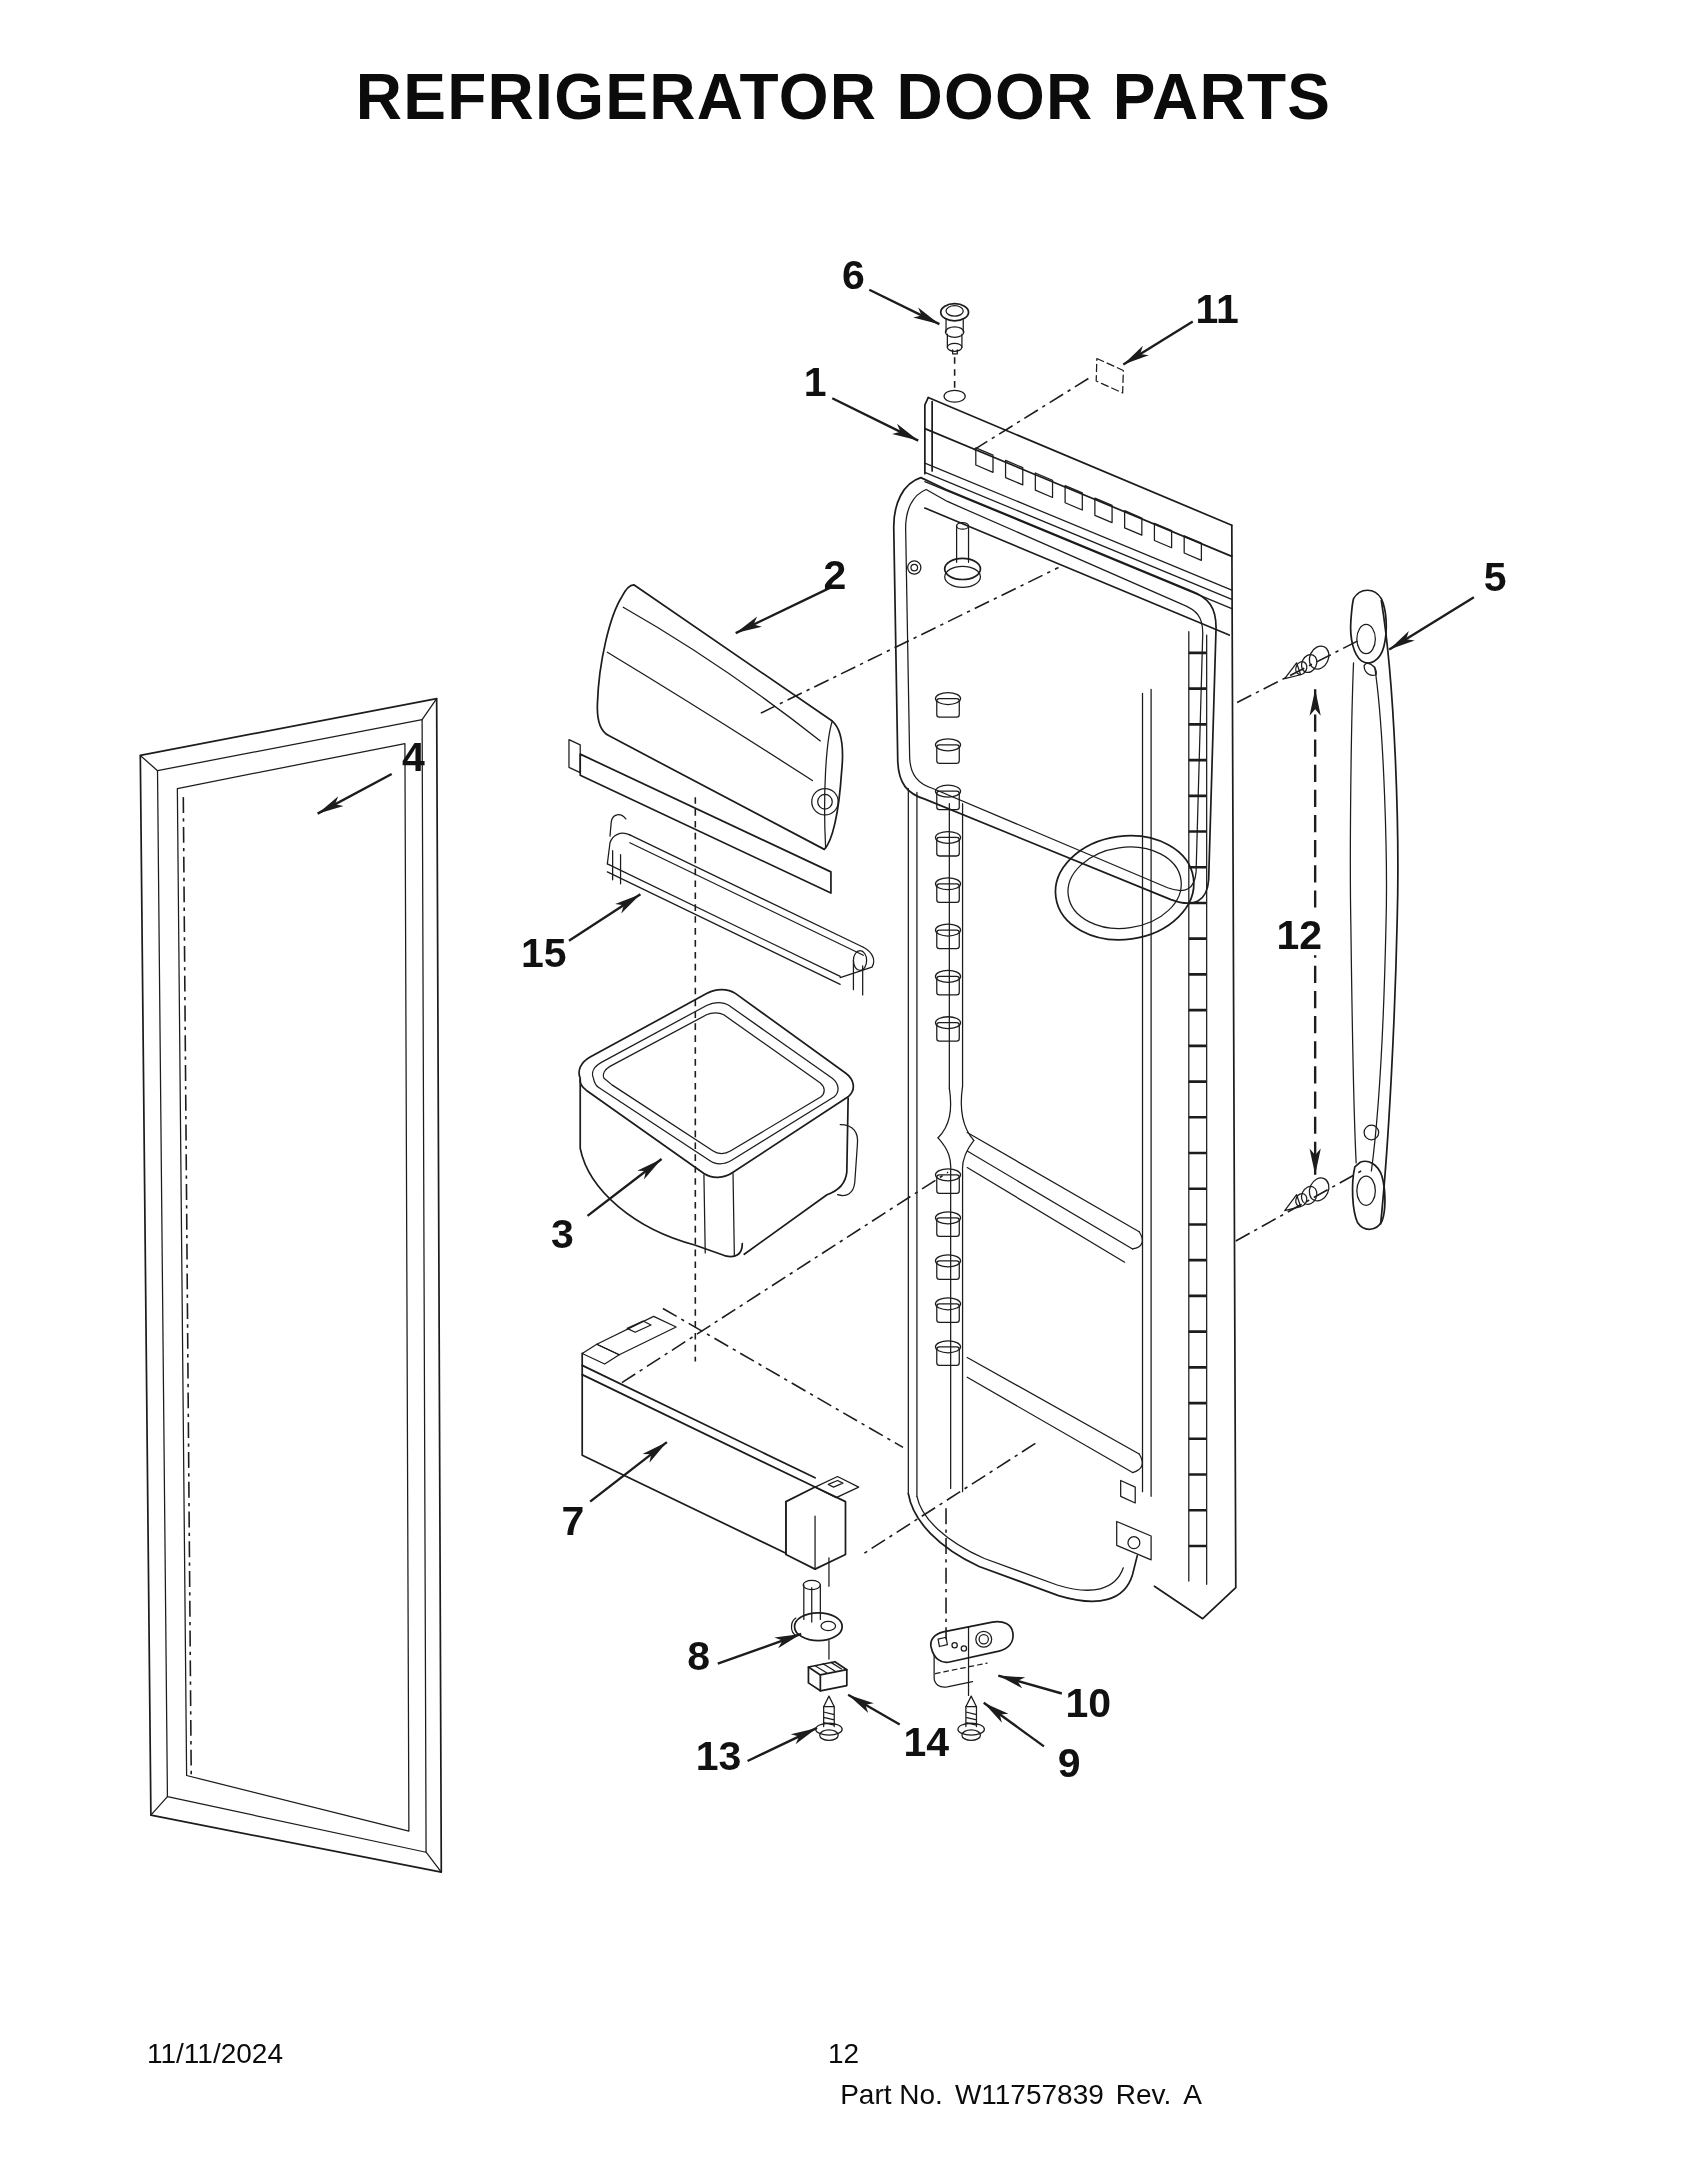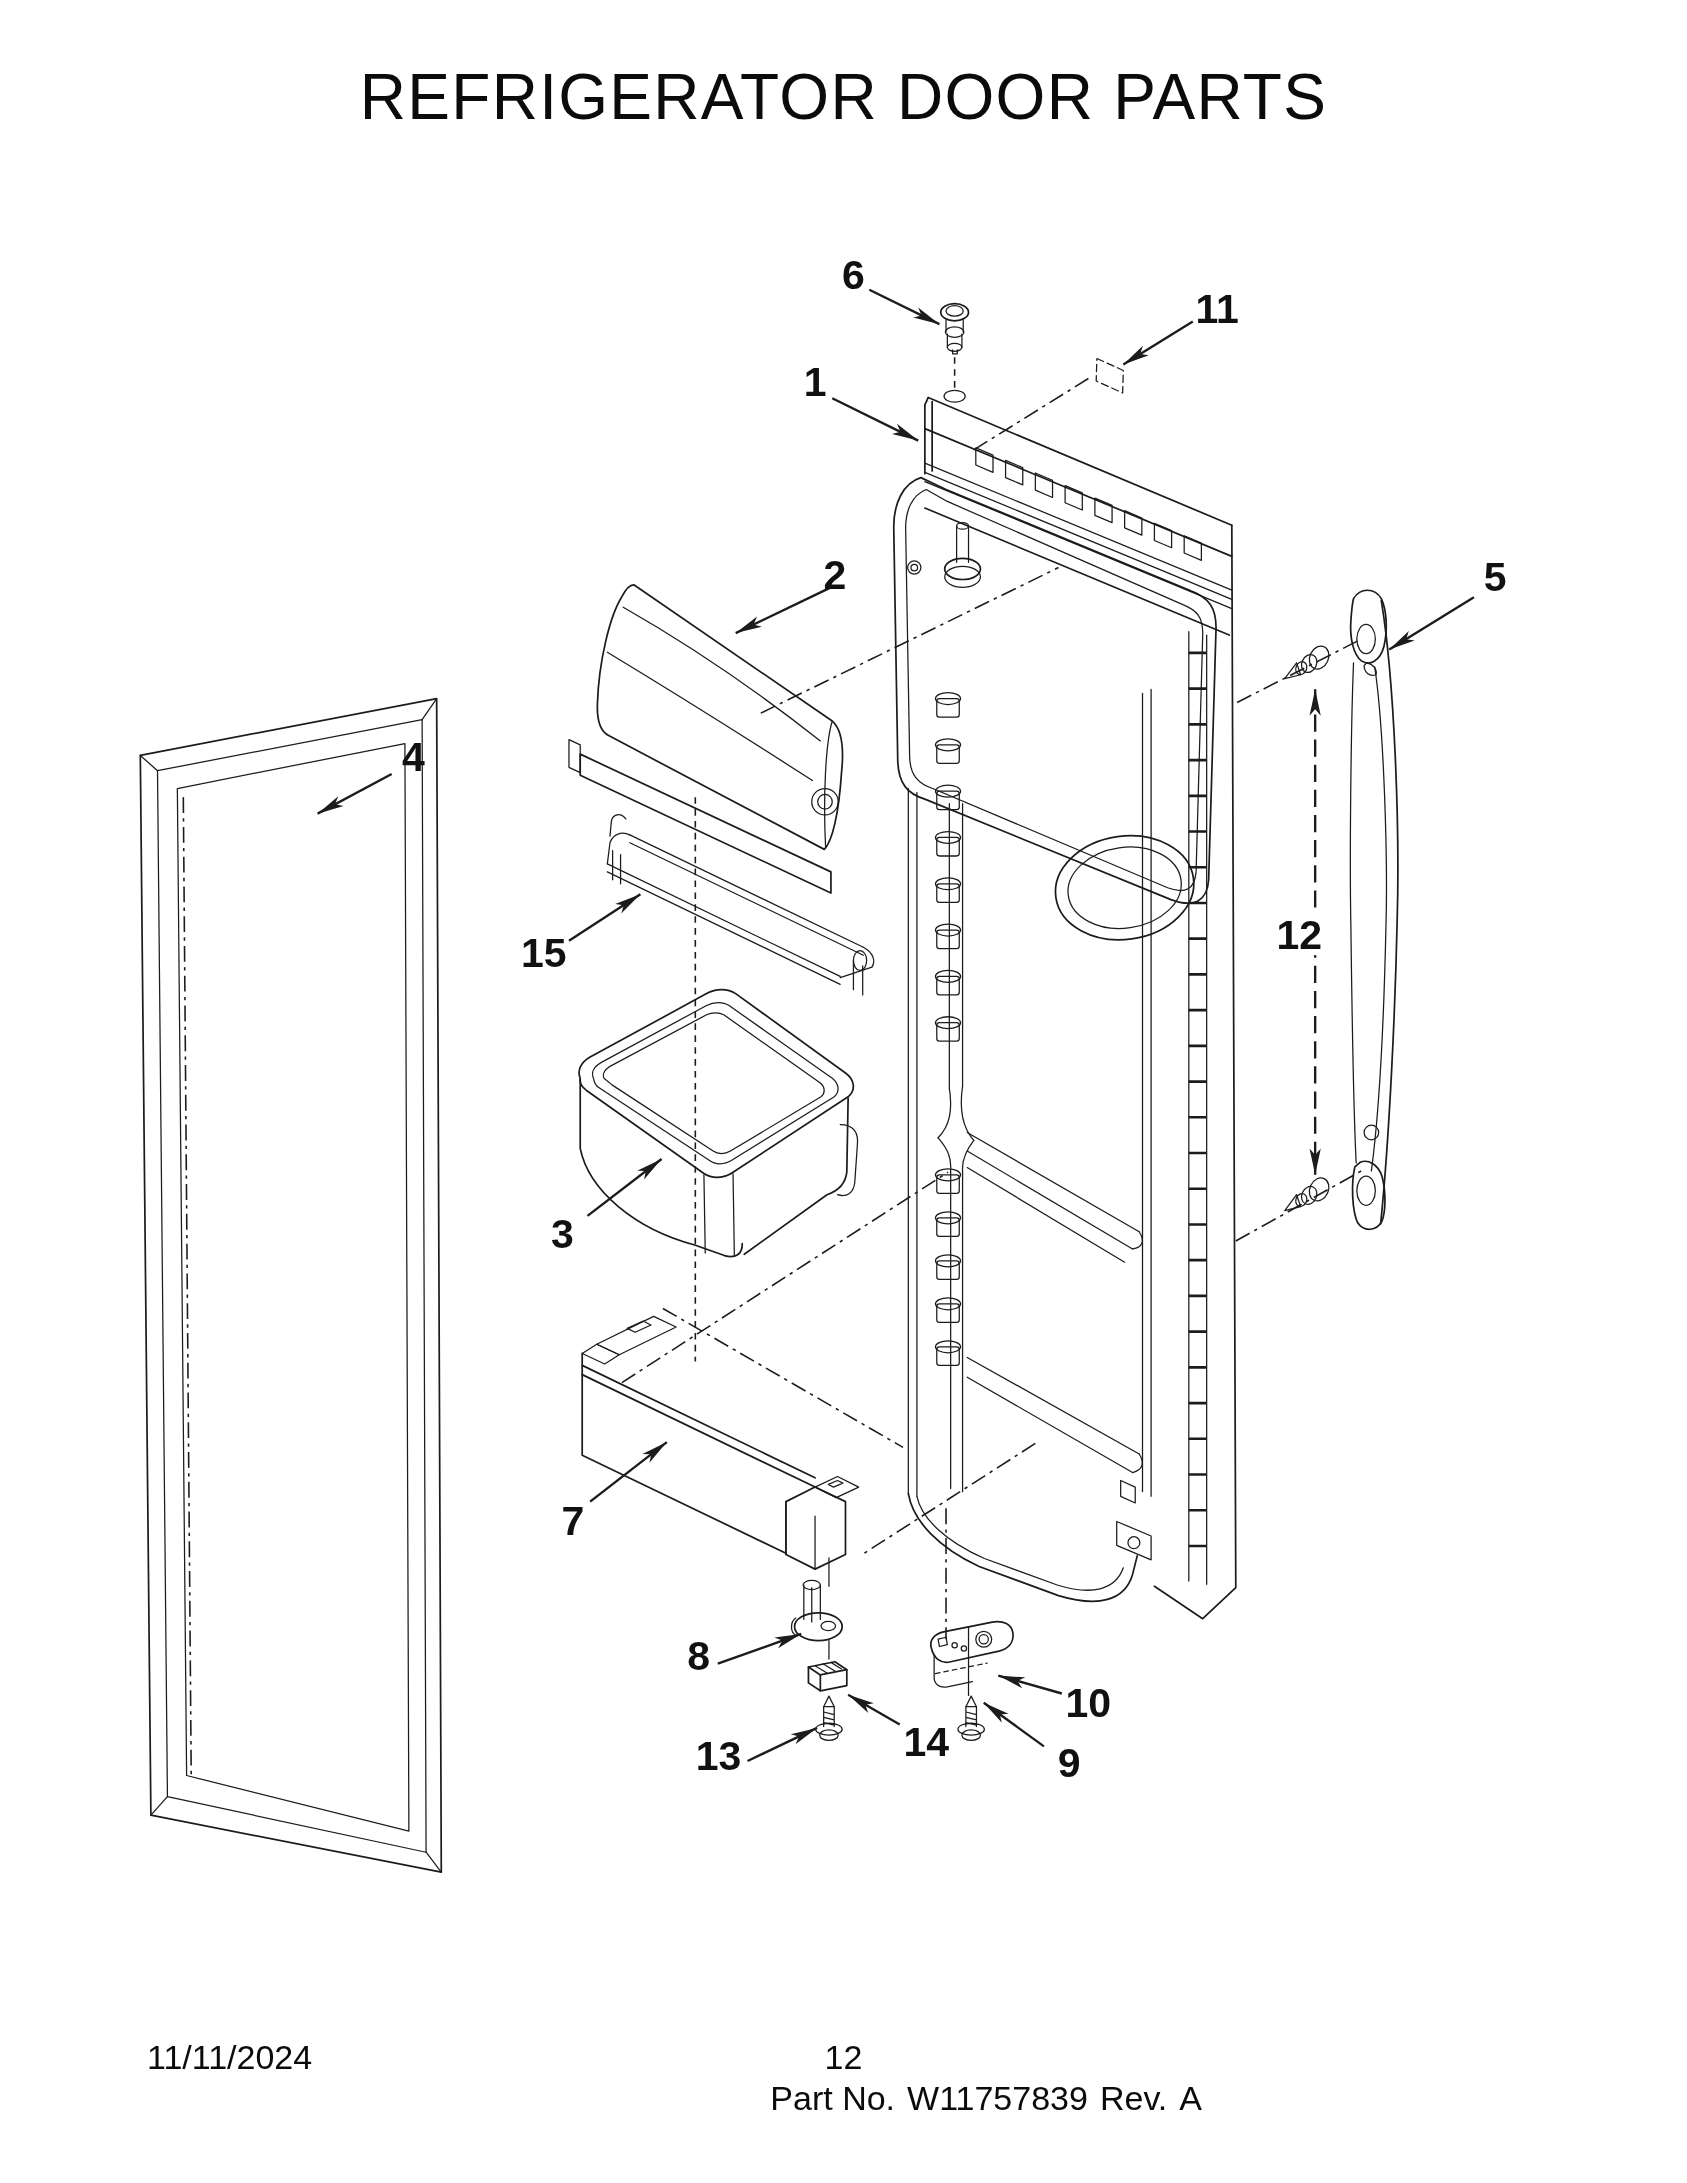--- a/index.html
+++ b/index.html
@@ -1,20 +1,20 @@
 <!DOCTYPE html>
 <html style="font-size:10.6px"><head>
 <meta charset="utf-8">
 <style>
   html,body{margin:0;padding:0;background:#ffffff;}
   body{width:1687px;height:2183px;position:relative;font-family:"Liberation Sans",sans-serif;color:#111;}
   .page-title{position:absolute;top:65px;left:0;width:1687px;text-align:center;
-    font-size:64px;font-weight:normal;letter-spacing:1.3px;line-height:1;color:#0b0b0b;}
+    font-size:64px;font-weight:bold;letter-spacing:1.3px;line-height:1;color:#0b0b0b;}
   .diagram-svg{position:absolute;top:0;left:0;}
-  .footer{position:absolute;top:2038px;left:0;width:1353px;height:40px;font-size:34px;color:#0b0b0b;}
+  .footer{position:absolute;top:2038px;left:0;width:1353px;height:40px;font-size:28px;color:#0b0b0b;}
   .footer-date{position:absolute;left:147px;top:0;}
   .footer-page{position:absolute;left:0;width:1687px;text-align:center;top:0;}
   .footer-part{position:absolute;right:151px;top:0;display:flex;gap:12px;}
   .footer-part .sp{display:inline-block;margin-top:41px;}
   
   .ln{fill:none;stroke:#1c1c1c;stroke-width:2.6;stroke-linecap:round;stroke-linejoin:round;}
   .tn{fill:none;stroke:#1c1c1c;stroke-width:1.9;stroke-linecap:round;stroke-linejoin:round;}
   .dash{fill:none;stroke:#1c1c1c;stroke-width:2.4;stroke-dasharray:10 8;}
   .dd{fill:none;stroke:#1c1c1c;stroke-width:2.4;stroke-dasharray:24 8 5 8;}
   .arrow{fill:none;stroke:#1c1c1c;stroke-width:3.6;}

